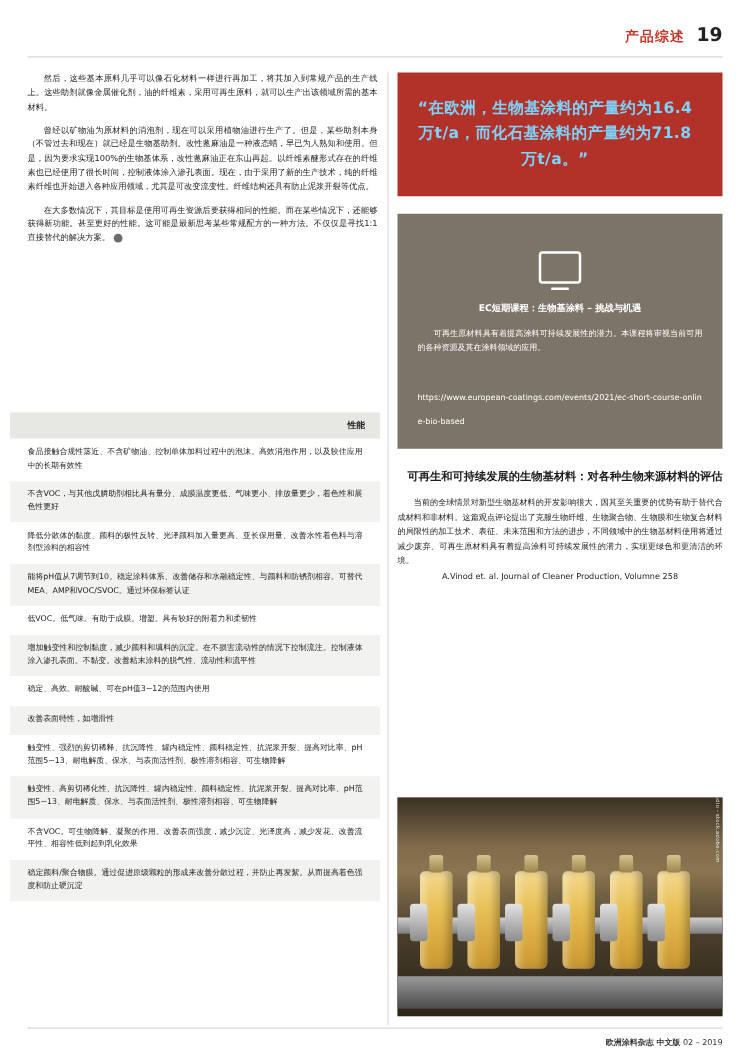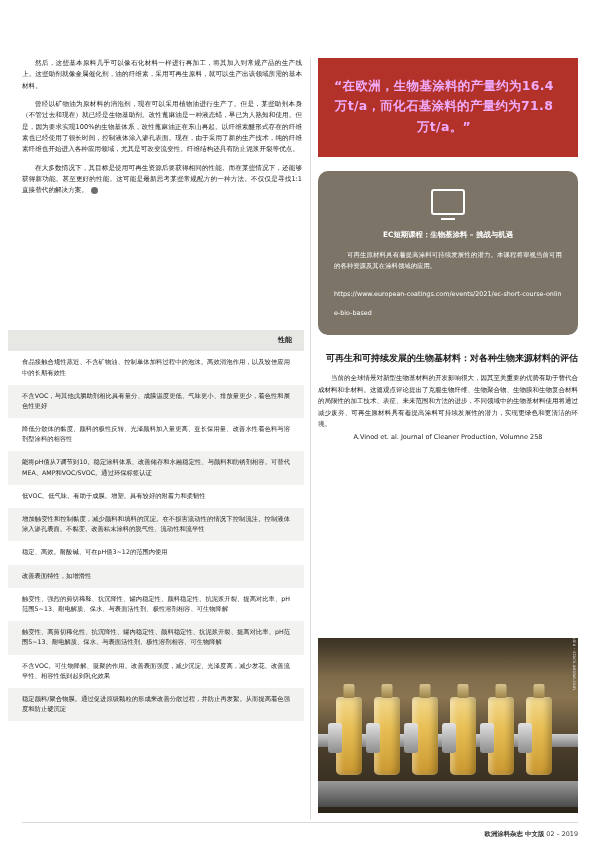--- a/index.html
+++ b/index.html
@@ -105,35 +105,34 @@
   }
   .vline {
     position: absolute;
     left: 310px; top: 58px;
     width: 1px; height: 762px;
     background: #dddddd;
   }
 
   .quote-box {
     background: #b23229;
-    color: #f0abfc;
+    color: #7dd3fc;
     padding: 18px 24px 20px 16px;
     text-align: center;
     font-size: 12.5px;
     font-weight: bold;
     line-height: 1.62;
     letter-spacing: 0.3px;
   }
 
   .promo-box {
     margin-top: 14px;
     background: #7d7468;
     color: #ffffff;
-    padding: 12px 16px 16px 16px;
-    border-radius: 10px;
+    padding: 24px 16px 16px 16px;
   }
   .promo-icon {
     width: 34px; height: 26px;
     margin: 6px auto 14px auto;
     border: 2px solid #ffffff;
     border-radius: 3px;
     position: relative;
   }
   .promo-icon:after {
     content: "";
@@ -148,21 +147,21 @@
     font-size: 7.4px;
     font-weight: bold;
     line-height: 1.6;
     margin-bottom: 9px;
   }
   .promo-body {
     font-size: 6.4px;
     line-height: 1.75;
     text-align: justify;
     text-indent: 13px;
-    margin-bottom: 9px;
+    margin-bottom: 21px;
   }
   .promo-link {
     font-size: 6.4px;
     line-height: 1.7;
     color: #ffffff;
     word-break: break-all;
     text-decoration: none;
   }
 
   .art-title {
@@ -256,20 +255,25 @@
     font-size: 6.4px;
     color: #333333;
   }
   .footer-text b { font-weight: bold; }
 </style>
 </head>
 <body>
 
 <div class="page">
 
+  <div class="header">
+    <div class="header-title">产品综述</div>
+    <div class="header-page">19</div>
+    <div class="header-rule"></div>
+  </div>
 
   <div class="vline"></div>
 
   <div class="left-col">
     <p class="body-p">然后，这些基本原料几乎可以像石化材料一样进行再加工，将其加入到常规产品的生产线上。这些助剂就像金属催化剂，油的纤维素，采用可再生原料，就可以生产出该领域所需的基本材料。</p>
     <p class="body-p">曾经以矿物油为原材料的消泡剂，现在可以采用植物油进行生产了。但是，某些助剂本身（不管过去和现在）就已经是生物基助剂。改性蓖麻油是一种液态蜡，早已为人熟知和使用。但是，因为要求实现100%的生物基体系，改性蓖麻油正在东山再起。以纤维素醚形式存在的纤维素也已经使用了很长时间，控制液体涂入渗孔表面。现在，由于采用了新的生产技术，纯的纤维素纤维也开始进入各种应用领域，尤其是可改变流变性。纤维结构还具有防止泥浆开裂等优点。</p>
     <p class="body-p"><span>在大多数情况下，其目标是使用可再生资源后要获得相同的性能。而在某些情况下，还能够获得新功能。甚至更好的性能。这可能是最新思考某些常规配方的一种方法。不仅仅是寻找1:1直接替代的解决方案。</span><span class="inline-mark">€</span></p>
   </div>
 
   <table class="perf-table">

